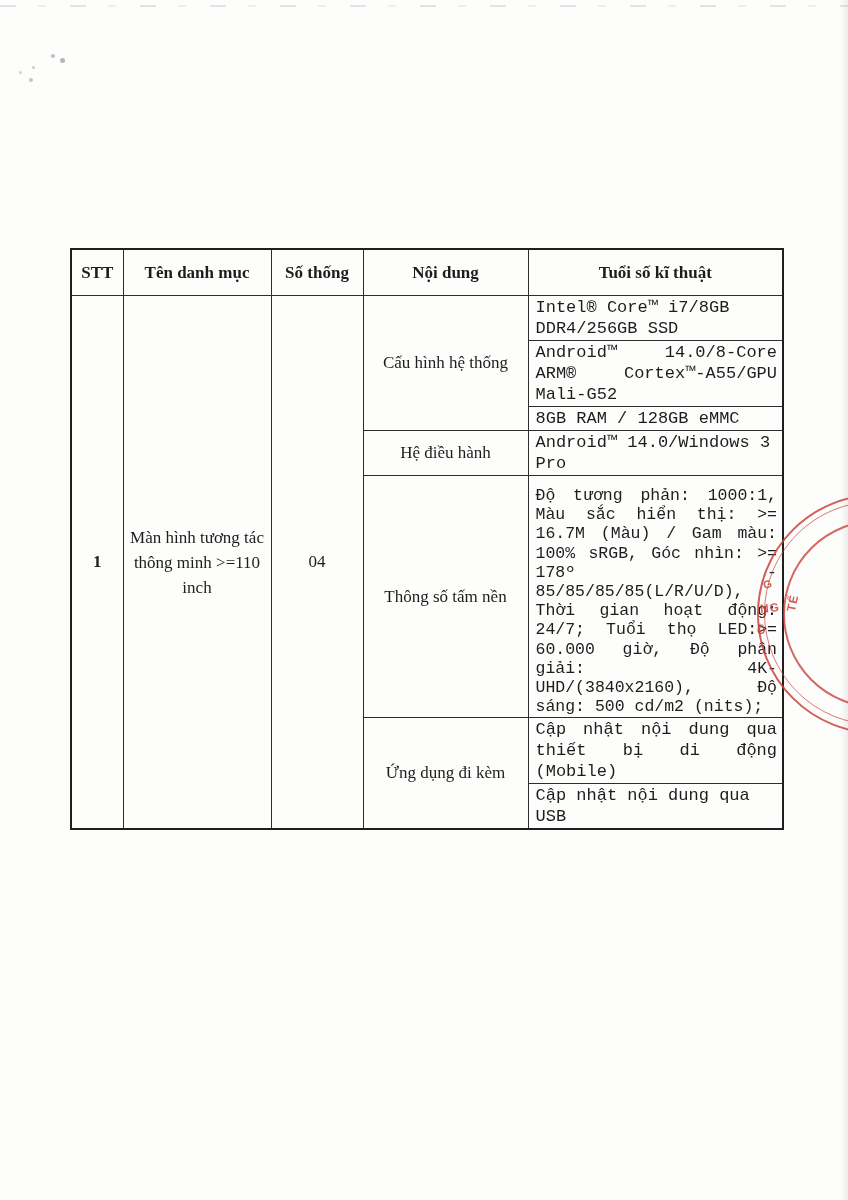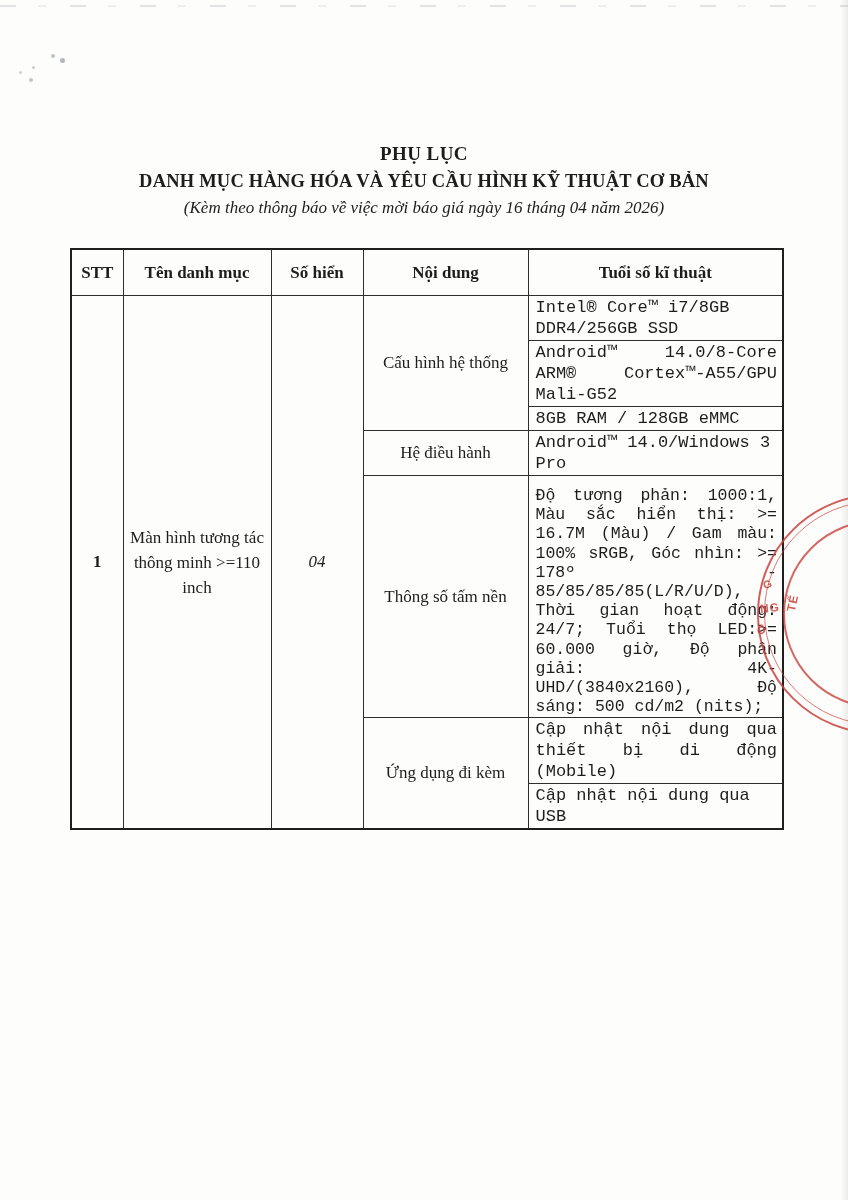--- a/index.html
+++ b/index.html
@@ -59,21 +59,21 @@
     height:25px;font-size:17px;font-weight:bold;text-align:center;
     padding:10px 2px;
   }
   tr.r1{height:45px;} tr.r2{height:44px;} tr.r3{height:24px;}
   tr.r4{height:29px;} tr.r5{height:157px;} tr.r6{height:48px;} tr.r7{height:24px;}
   td.stt{font-weight:bold;text-align:center;vertical-align:middle;font-size:17px;}
   td.ten{
     text-align:center;vertical-align:middle;
     padding:0 0;line-height:25px;font-size:17px;
   }
-  td.qty{text-align:center;vertical-align:middle;font-size:17px;font-style:italic;}
+  td.qty{text-align:center;vertical-align:middle;font-size:17px;}
   td.nd{
     text-align:center;vertical-align:middle;
     padding:0 16px;font-size:17px;line-height:22px;
   }
   td.spec{
     vertical-align:middle;text-align:left;
     padding:1px 5px 1px 7px;line-height:21px;font-size:17px;font-family:Liberation Mono, monospace;
   }
   td.spec.justify{text-align:justify;}
   td.spec.panel{
@@ -105,39 +105,34 @@
 <div class="page">
 
   <div class="top-edge"></div>
   <div class="right-edge"></div>
   <span class="speck sp1"></span>
   <span class="speck sp2"></span>
   <span class="speck sp3"></span>
   <span class="speck sp4"></span>
   <span class="speck sp5"></span>
 
-  <div class="headings">
-    <div class="doc-title">PHỤ LỤC</div>
-    <div class="doc-subtitle">DANH MỤC HÀNG HÓA VÀ YÊU CẦU HÌNH KỸ THUẬT CƠ BẢN</div>
-    <div class="doc-note">(Kèm theo thông báo về việc mời báo giá ngày 16 tháng 04 năm 2026)</div>
-  </div>
 
   <table class="spec-table">
     <colgroup>
       <col style="width:52px">
         <col style="width:148px">
         <col style="width:92px">
       <col style="width:165px">
         <col style="width:255px">
     </colgroup>
     <thead>
       <tr>
         <th>STT</th>
         <th>Tên danh mục</th>
-        <th>Số hiển</th>
+        <th>Số thống</th>
         <th>Nội dung</th>
         <th>Tuổi số kĩ thuật</th>
       </tr>
     </thead>
     <tbody>
       <tr class="r1">
         <td class="stt" rowspan="7">1</td>
         <td class="ten" rowspan="7">Màn hình tương tác thông minh &gt;=110 inch</td>
         <td class="qty" rowspan="7">04</td>
         <td class="nd" rowspan="3">Cấu hình hệ thống</td>

